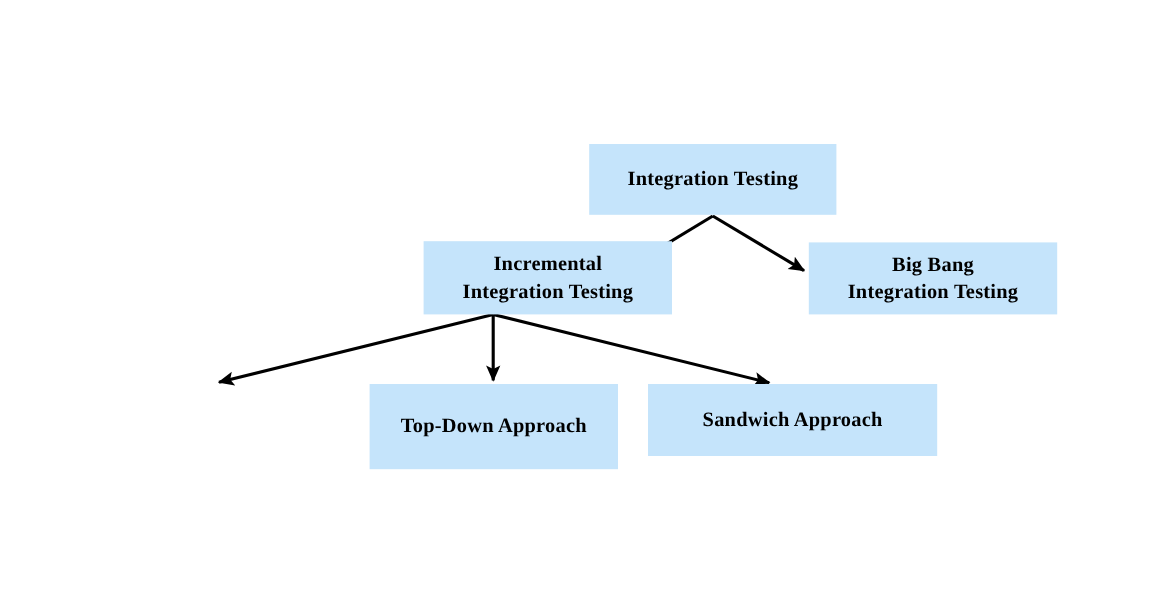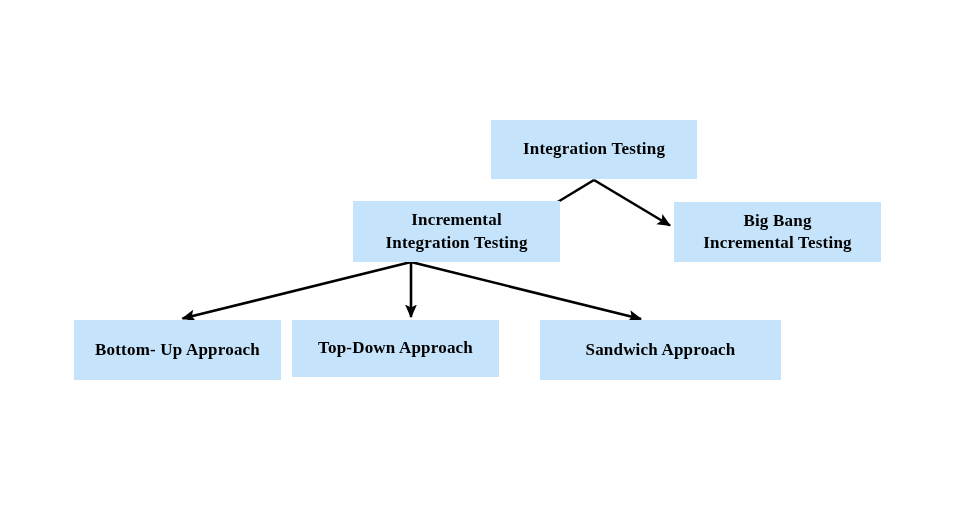--- a/index.html
+++ b/index.html
@@ -42,21 +42,21 @@
     color: #000000;
     letter-spacing: 0.2px;
     white-space: pre-line;
     padding: 0 6px;
   }
   
   #node-root        { left: 491px; top: 120px; width: 206px; height: 59px; }
   #node-incremental { left: 309px; top: 201px; width: 207px; height: 61px; margin-left: 44px; }
   #node-bigbang     { left: 674px; top: 202px; width: 207px; height: 60px; }
   #node-bottomup    { left: 74px;  top: 320px; width: 207px; height: 60px; }
-  #node-topdown     { left: 292px; top: 320px; width: 207px; height: 57px; }
+  #node-topdown     { left: 308px; top: 320px; width: 207px; height: 71px; }
   #node-sandwich    { left: 540px; top: 320px; width: 241px; height: 60px; }
 </style>
 </head>
 <body>
 
 <div id="diagram-canvas">
 
   <svg id="connector-layer" viewBox="0 0 971 505" width="971" height="505" xmlns="http://www.w3.org/2000/svg">
     <defs>
       <marker id="arrowhead" viewBox="0 0 10 10" refX="9.2" refY="5" markerWidth="5.2" markerHeight="5.2" orient="auto-start-reverse">
@@ -79,26 +79,23 @@
     <span class="node-label">Integration Testing</span>
   </div>
 
   <div class="node" id="node-incremental">
     <span class="node-label">Incremental
 Integration Testing</span>
   </div>
 
   <div class="node" id="node-bigbang">
     <span class="node-label">Big Bang
-Incremental Testing</span>
+Integration Testing</span>
   </div>
 
-  <div class="node" id="node-bottomup">
-    <span class="node-label">Bottom- Up Approach</span>
-  </div>
 
   <div class="node" id="node-topdown">
     <span class="node-label">Top-Down Approach</span>
   </div>
 
   <div class="node" id="node-sandwich">
     <span class="node-label">Sandwich Approach</span>
   </div>
 
 </div>

